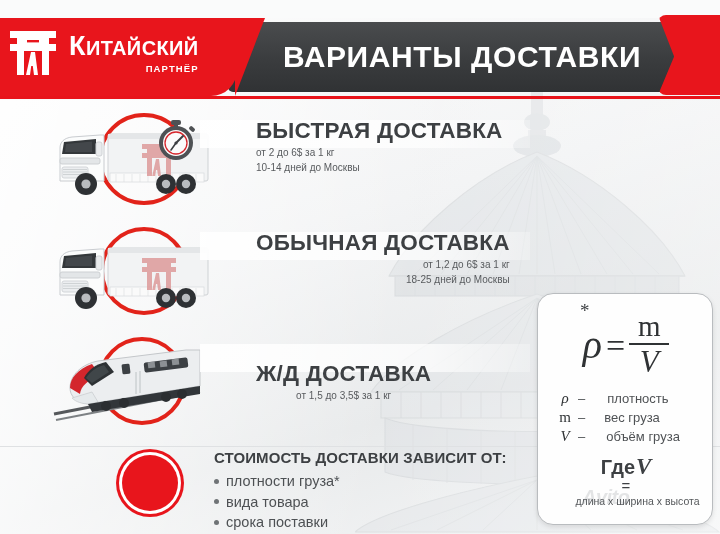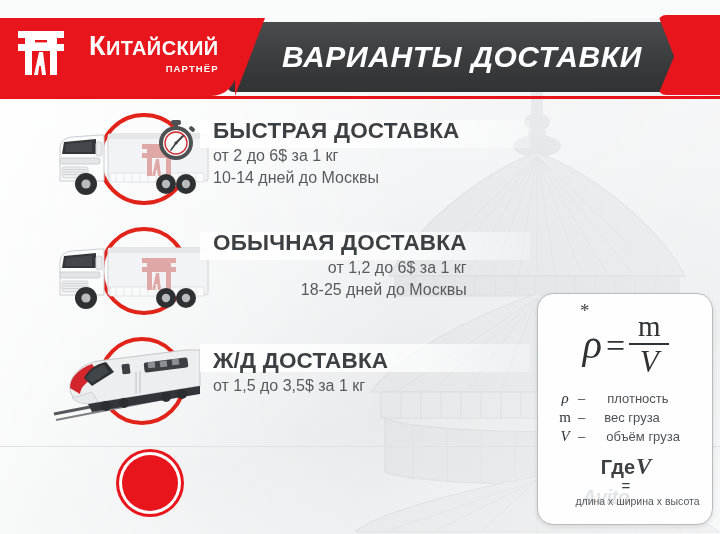--- a/index.html
+++ b/index.html
@@ -50,22 +50,22 @@
     background:#e8151c;
     border-radius: 0 0 26px 0;
   }
   .red-plate:after {
     content:""; position:absolute; right:-28px; top:0;
     width:0; height:0;
     border-left: 30px solid #e8151c;
     border-bottom: 78px solid transparent;
   }
   .logo-row {
-    position:absolute; left:14px; top:26px;
-    display:flex; align-items:center; gap:21px;
+    position:absolute; left:6px; top:26px;
+    display:flex; align-items:center; gap:9px;
   }
   .logo-mark { width:54px; height:54px; }
   .logo-text { display:flex; flex-direction:column; align-items:flex-end; }
   .logo-name {
     color:#fff; font-size:20px; font-weight:bold; letter-spacing:.4px;
     line-height:1; font-family:"Liberation Sans", sans-serif;
   }
   .logo-name .cap { font-size:27px; }
   .logo-sub {
     color:#fff; font-size:9.5px; font-weight:bold; letter-spacing:1.1px;
@@ -77,44 +77,43 @@
     position:absolute; left:228px; top:22px;
     width:470px; height:70px;
     background: linear-gradient(180deg,#4a4c4e 0%,#3a3c3e 55%,#303234 100%);
     border-radius:5px;
   }
   .dark-bar-title {
     position:absolute; left:252px; top:30px; width:420px; height:54px;
     display:flex; align-items:center; justify-content:center;
     color:#fff; font-size:30px; font-weight:bold; letter-spacing:.6px;
     white-space:nowrap;
-    font-style:italic;
   }
   .red-ribbon {
     position:absolute; right:0px; top:15px;
     width:62px; height:80px;
     background:#e8151c;
     border-radius: 8px 0 0 8px;
     clip-path: polygon(0 0, 100% 0, 100% 100%, 0 100%, 26% 52%);
   }
 
   
   .opt { position:absolute; }
   .icon-circle {
     position:absolute; border:4px solid #e2231a; border-radius:50%;
   }
   .veh { position:absolute; }
 
-  .opt-text { position:absolute; }
+  .opt-text { position:absolute;margin-left:43px; }
   .opt-title {
     font-size:22.5px; font-weight:bold; color:#3d4043;
     letter-spacing:.2px; white-space:nowrap; line-height:1.05;
   }
   .opt-line {
-    font-size:16px; color:#585b5e; margin-top:4px; white-space:nowrap;
+    font-size:10px; color:#585b5e; margin-top:4px; white-space:nowrap;
   }
 
   
   .text-wash {
     position:absolute; background:
       linear-gradient(90deg, rgba(255,255,255,.92), rgba(255,255,255,.72) 70%, rgba(255,255,255,.25));
     pointer-events:none;
   }
 
   
@@ -502,33 +501,50 @@
             <path d="M92 29 L92 51"></path>
         </g>
 
         <circle cx="58" cy="64" r="5" fill="#2b2e31"></circle>
         <circle cx="76" cy="61" r="5" fill="#2b2e31"></circle>
         <circle cx="118" cy="55" r="5" fill="#2b2e31"></circle>
         <circle cx="134" cy="52" r="5" fill="#2b2e31"></circle>
       </svg>
     </div>
     <div class="text-wash" style="left:200px; top:344px; width:330px; height:28px;"></div>
-    <div class="opt-text" style="left:213px; top:349px;">
+    <div class="opt-text" style="left:213px; top:362px;text-align:center;">
       <div class="opt-title">Ж/Д ДОСТАВКА</div>
       <div class="opt-line">от 1,5 до 3,5$ за 1 кг</div>
     </div>
   </div>
 
   <div class="warn-circle">
     <span class="warn-mark">
       <span class="bar"></span>
       <span class="dot"></span>
     </span>
   </div>
 
+  <div class="cost-block">
+    <div class="cost-title">СТОИМОСТЬ ДОСТАВКИ ЗАВИСИТ ОТ:</div>
+    <ul class="cost-list">
+      <li>
+          <span class="b"></span>
+          <span>плотности груза*</span>
+        </li>
+      <li>
+          <span class="b"></span>
+          <span>вида товара</span>
+        </li>
+      <li>
+          <span class="b"></span>
+          <span>срока поставки</span>
+        </li>
+    </ul>
+  </div>
 
   <div class="formula-card">
     <span class="f-star">*</span>
 
     <div class="f-main">
       <span class="f-rho">ρ</span>
       <span class="f-eq">=</span>
       <span class="f-frac">
         <span class="num">m</span>
         <span class="bar"></span>

